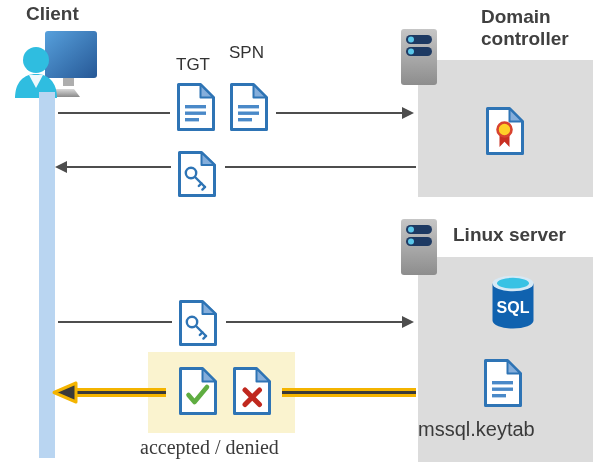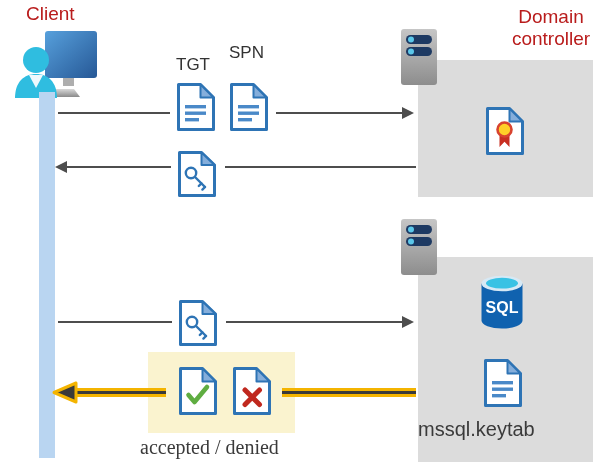--- a/index.html
+++ b/index.html
@@ -3,21 +3,21 @@
 <meta charset="utf-8">
 <style>
   html,body { margin:0; padding:0; background:#ffffff; }
   .canvas {
     position:relative; width:600px; height:468px; background:#ffffff;
     font-family:"Liberation Sans", sans-serif; overflow:hidden;
   }
   .abs { position:absolute; }
 
   
-  .h-bold { font-weight:normal; font-size:19px; line-height:22px; color:#b91c1c;text-align:center; }
+  .h-bold { font-weight:bold; font-size:19px; line-height:22px; color:#404040; }
   .lbl    { font-size:17px; color:#333333; }
   .lbl-lg { font-size:20px; color:#3a3a3a; }
   .t-center { text-align:left; }
 
   
   .timeline { background:#b9d5f1; }
   .gray-box { background:#dcdcdc; }
   .highlight-box { background:#faf3cf; }
 
   .gline { height:2px; background:#4d4d4d; }
@@ -146,22 +146,23 @@
         </linearGradient>
       </defs>
       <rect x="1" y="1" width="36" height="56" rx="3" fill="url(#srv2)"></rect>
       <rect x="6" y="7" width="26" height="9" rx="4.5" fill="#1e3a63"></rect>
       <circle cx="11" cy="11.5" r="3" fill="#5cc8ea"></circle>
       <rect x="6" y="19" width="26" height="9" rx="4.5" fill="#1e3a63"></rect>
       <circle cx="11" cy="23.5" r="3" fill="#5cc8ea"></circle>
     </svg>
   </span>
 
-
-  <span class="abs icon" style="left:481px; top:274px;text-align:right;">
+  <div class="abs h-bold" style="left:453px; top:224px; width:140px;">Linux server</div>
+
+  <span class="abs icon" style="left:492px; top:274px;text-align:right;">
     <svg width="42" height="56" viewBox="0 0 42 56">
       <path d="M0.5 9.5 V46.5 A20.5 8 0 0 0 41.5 46.5 V9.5 Z" fill="#1062af"></path>
       <ellipse cx="21" cy="9.5" rx="20.5" ry="7.8" fill="#d6e9f5"></ellipse>
       <ellipse cx="21" cy="9.2" rx="16" ry="5.4" fill="#38c2e4"></ellipse>
       <text x="21" y="38.5" text-anchor="middle" font-size="16" font-weight="bold" font-family="Liberation Sans, sans-serif" fill="#ffffff">SQL</text>
     </svg>
   </span>
 
   <span class="abs icon" style="left:483px; top:358px;">
     <svg width="40" height="50" viewBox="0 0 40 50">

